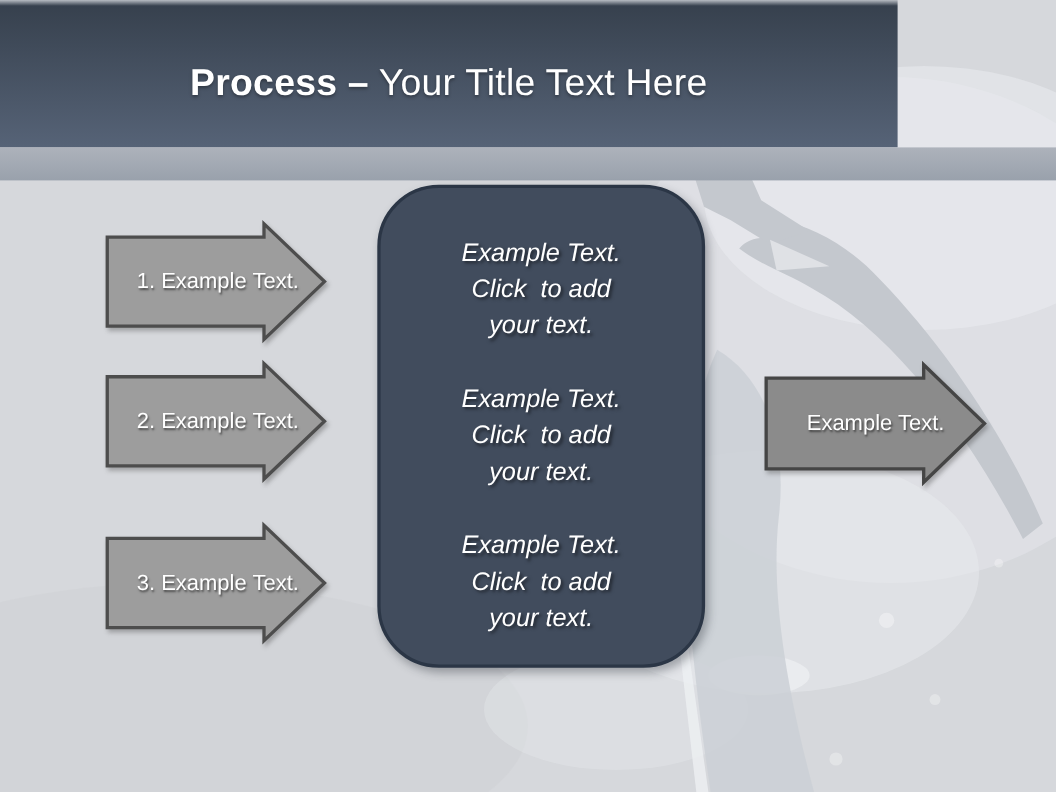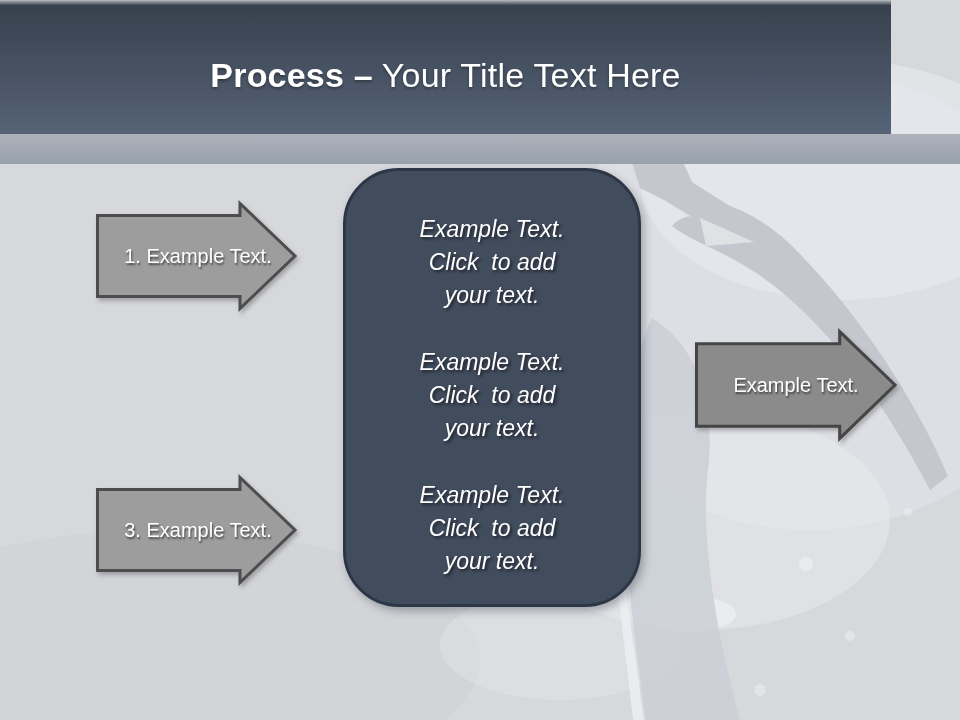--- a/index.html
+++ b/index.html
@@ -12,21 +12,21 @@
   }
   *{margin:0;padding:0;box-sizing:border-box;}
   html,body{width:960px;height:720px;overflow:hidden;}
   body{font-family:"Liberation Sans","DejaVu Sans",sans-serif;}
   .slide{position:relative;width:960px;height:720px;background:var(--background);overflow:hidden;}
 
   
   .bg-art{position:absolute;inset:0;}
 
   
-  .header{position:absolute;top:0;left:0;width:891px;height:134px;
+  .header{position:absolute;top:0;left:0;width:816px;height:134px;
     background:linear-gradient(180deg,var(--header-top) 0%,#47546536 0%,var(--header-top) 4%,var(--header-bottom) 100%);
     display:flex;align-items:center;justify-content:center;padding-top:16px;}
   .title{font-size:34px;color:var(--text);font-weight:400;letter-spacing:.2px;
     text-shadow:0 2px 3px rgba(0,0,0,.35);white-space:pre;}
   .title .em{font-weight:700;}
   .title .dash{font-weight:700;}
   .accent-band{position:absolute;top:134px;left:0;width:960px;height:30px;
     background:linear-gradient(180deg,var(--accent-band-top),var(--accent-band-bottom));}
 
   
@@ -83,20 +83,26 @@
     <h1 class="title"><span class="em">Process</span><span> </span><span class="dash">–</span><span class="rest"> Your Title Text Here</span></h1>
   </div>
   <div class="accent-band"></div>
 
   <div class="arrow step arrow-1">
     <svg viewBox="0 0 201 108" preserveAspectRatio="none">
         <polygon points="1.5,13.5 144,13.5 144,1.5 199,54 144,106.5 144,94.5 1.5,94.5"></polygon>
       </svg>
     <span class="label">1. Example Text.</span>
   </div>
+  <div class="arrow step arrow-2">
+    <svg viewBox="0 0 201 108" preserveAspectRatio="none">
+        <polygon points="1.5,13.5 144,13.5 144,1.5 199,54 144,106.5 144,94.5 1.5,94.5"></polygon>
+      </svg>
+    <span class="label">2. Example Text.</span>
+  </div>
   <div class="arrow step arrow-3">
     <svg viewBox="0 0 201 108" preserveAspectRatio="none">
         <polygon points="1.5,13.5 144,13.5 144,1.5 199,54 144,106.5 144,94.5 1.5,94.5"></polygon>
       </svg>
     <span class="label">3. Example Text.</span>
   </div>
 
   <div class="panel">
     <div class="block">
       <span class="line">Example Text.</span>

